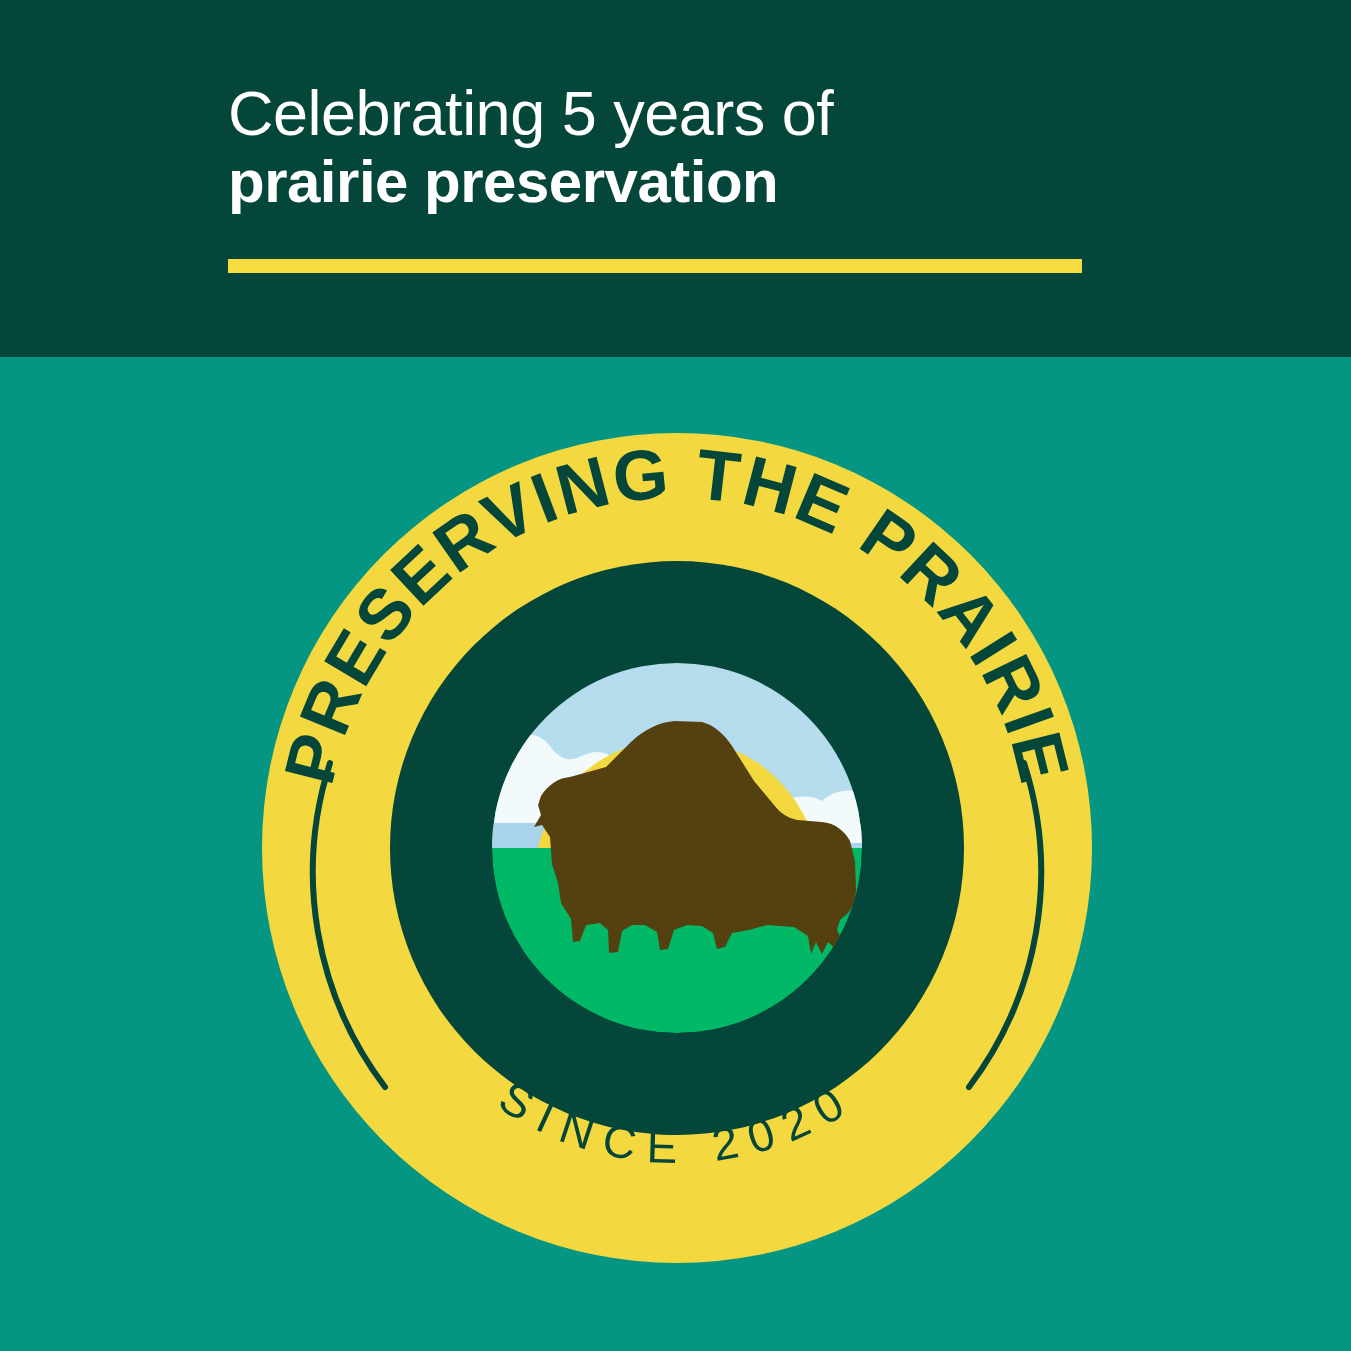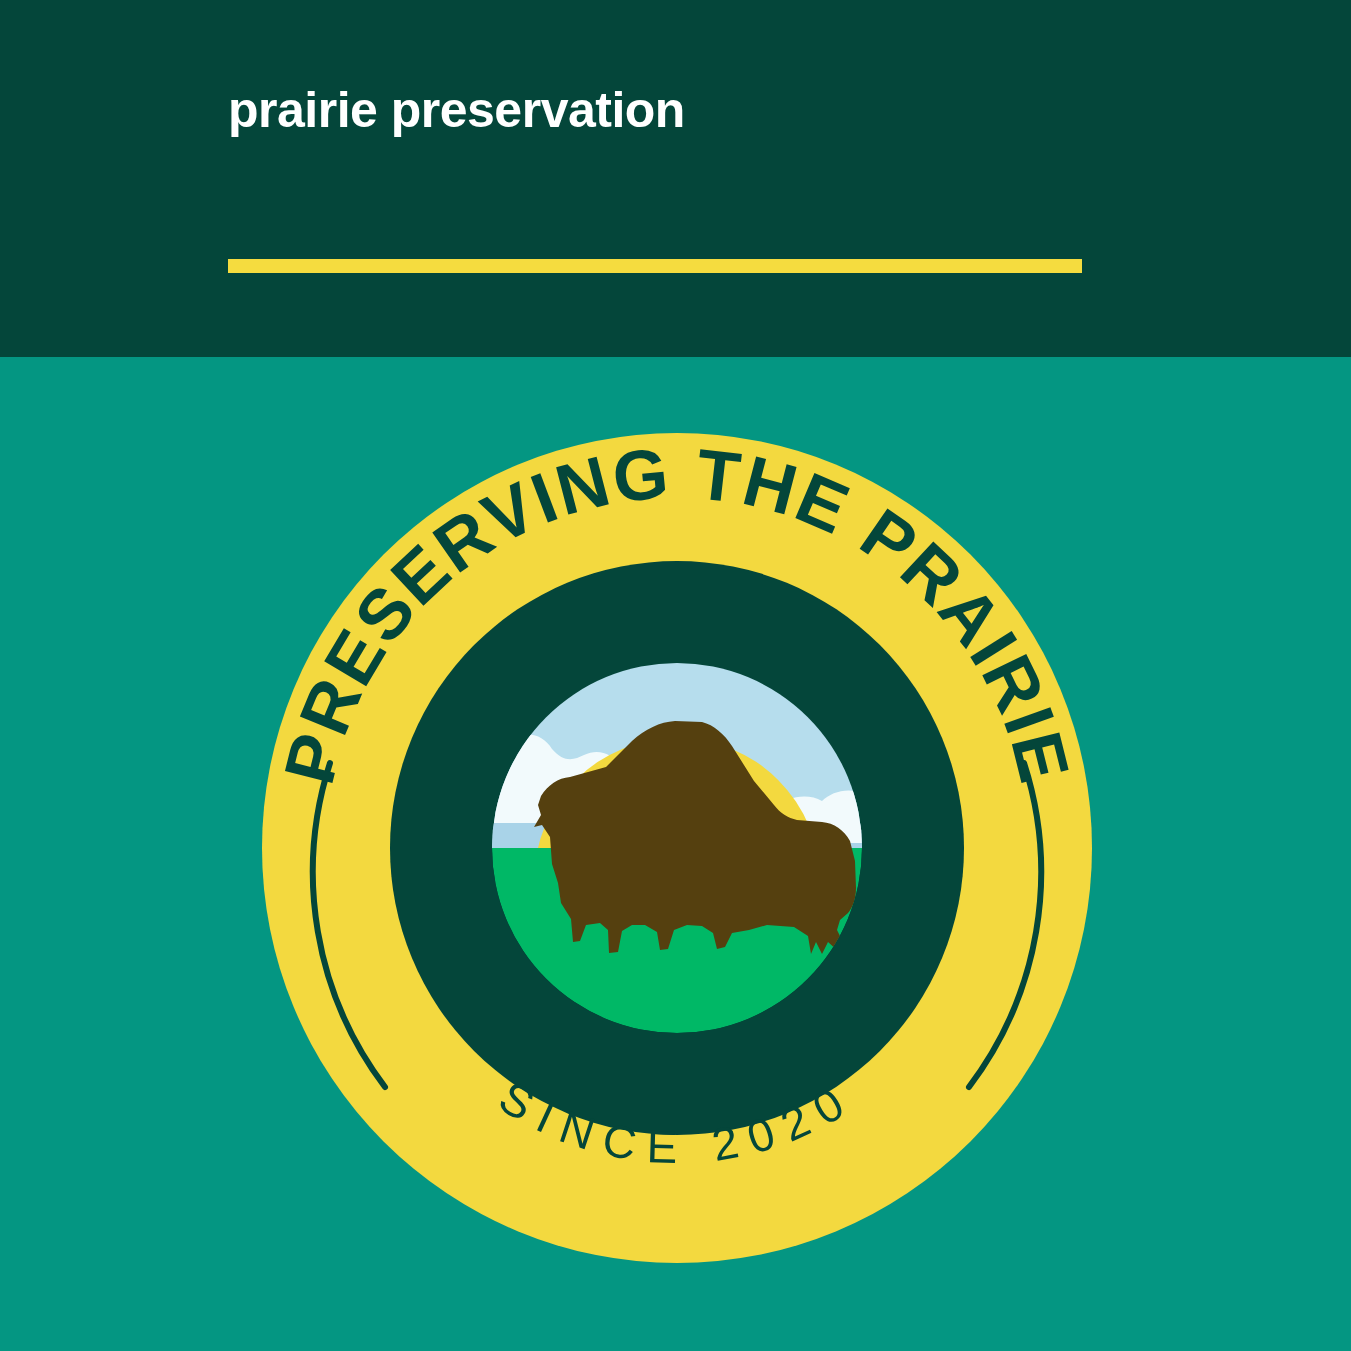--- a/index.html
+++ b/index.html
@@ -40,21 +40,21 @@
     font-family: "Liberation Sans", sans-serif;
     letter-spacing: -0.5px;
     line-height: 1.05;
     white-space: nowrap;
   }
   #headline-line1 {
     font-size: 63px;
     font-weight: normal;
   }
   #headline-line2 {
-    font-size: 50px;
+    font-size: 60px;
     font-weight: bold;
     margin-top: 4px;
   }
   #headline-rule {
     position: absolute;
     left: 228px;
     top: 259px;
     width: 854px;
     height: 14px;
     background: #f5dc3f;
@@ -85,20 +85,21 @@
     letter-spacing: 13px;
   }
 </style>
 </head>
 <body>
 
 <div id="poster">
 
   <div id="header-band">
     <div id="headline-wrap">
+      <div class="headline-line" id="headline-line1">Celebrating 5 years of</div>
       <div class="headline-line" id="headline-line2">prairie preservation</div>
     </div>
     <div id="headline-rule"></div>
   </div>
 
   <div id="seal">
     <svg width="830" height="830" viewBox="0 0 830 830" xmlns="http://www.w3.org/2000/svg">
       <defs>
 
         <path id="arcTop" d="M 65 415 A 350 350 0 0 1 765 415" fill="none"></path>

